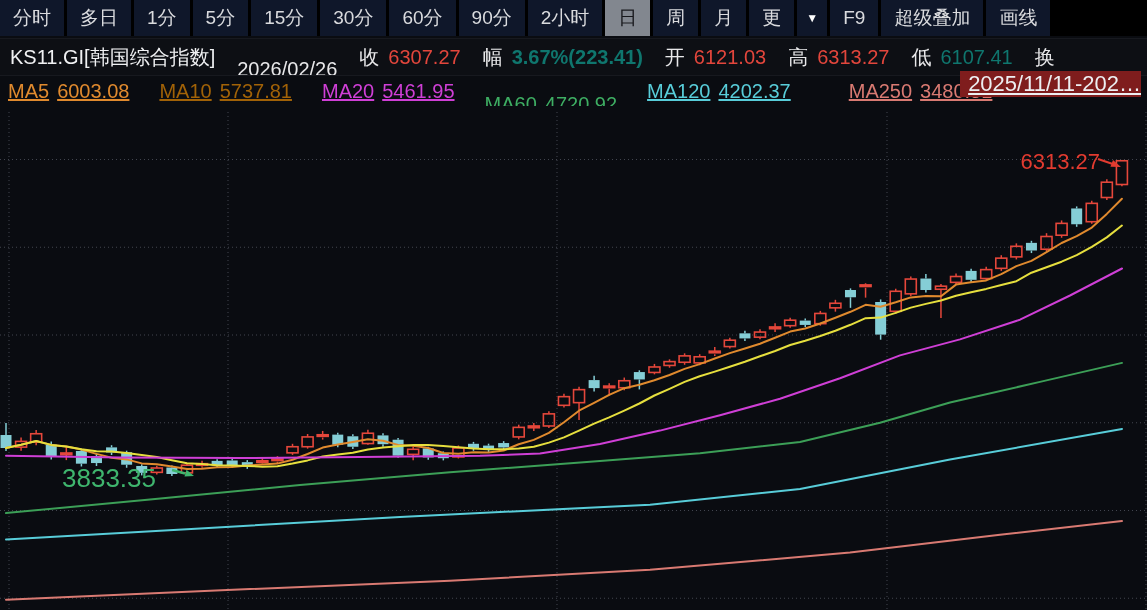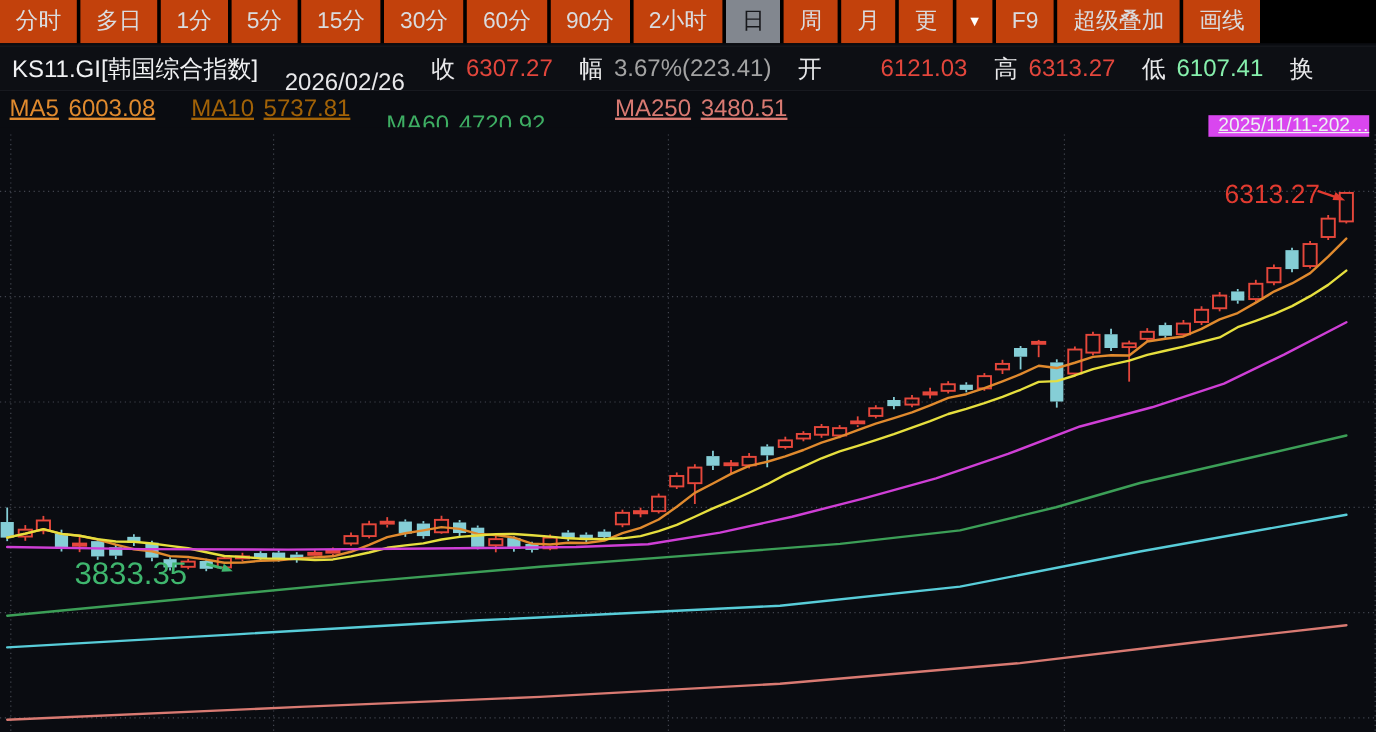--- a/index.html
+++ b/index.html
@@ -7,21 +7,21 @@
     width:1147px;height:610px;overflow:hidden;position:relative;
     background:#0a0c11;color:#e8e8ea;
     font-family:"Liberation Sans","DejaVu Sans",sans-serif;
   }
   
   .toolbar{
     position:absolute;top:0;left:0;width:1147px;height:36px;
     background:#000;display:flex;align-items:stretch;overflow:hidden;
   }
   .tab{
-    background:#c2410c;color:#dadbde;font-size:19px;line-height:36px;
+    background:#0f172a;color:#dadbde;font-size:19px;line-height:36px;
     padding:0 13px;margin-right:3px;white-space:nowrap;cursor:default;
     display:flex;align-items:center;
   }
   .tab.active{background:#82878f;color:#17181c;}
   .tab.icon-tab{padding:0 9px;font-size:12px;color:#fff;}
   
   .info-row{
     position:absolute;top:38px;left:0;width:1147px;height:36px;
     background:#0d0f14;border-top:1px solid #17191f;border-bottom:1px solid #17191f;
     display:flex;align-items:center;gap:22px;padding-left:10px;
@@ -33,22 +33,22 @@
   .symbol{color:#f0f1f3;}
   .date{color:#e8e8ea;margin-top:24px;}
   
   .ma-row{
     position:absolute;top:76px;left:0;width:1147px;height:30px;
     display:flex;align-items:center;gap:30px;padding-left:8px;
     font-size:20px;white-space:nowrap;overflow:hidden;background:#0a0c11;
   }
   .ma-item{display:flex;gap:8px;text-decoration:underline;}
   .range-link{
-    position:absolute;right:6px;top:96px;font-size:16px;color:#edeff2;
-    text-decoration:underline;white-space:nowrap;background:#d946ef;padding-left:8px;
+    position:absolute;right:6px;top:71px;font-size:22px;color:#edeff2;
+    text-decoration:underline;white-space:nowrap;background:#7f1d1d;padding-left:8px;
   }
   
   #chart-wrap{position:absolute;top:108px;left:0;width:1147px;height:502px;}
   svg text{font-family:"Liberation Sans","DejaVu Sans",sans-serif;}
 </style>
 </head>
 <body>
 
 <div class="toolbar" id="toolbar">
     <div class="tab">分时</div>
@@ -73,53 +73,61 @@
 <div class="info-row">
   <span class="symbol">KS11.GI[韩国综合指数]</span>
   <span class="date">2026/02/26</span>
   <span id="info-fields" style="display:flex;gap:22px;">
       <span class="pair">
         <span class="lbl">收</span>
         <span class="val-red" style="color: rgb(226, 70, 60);">6307.27</span>
       </span>
       <span class="pair">
         <span class="lbl">幅</span>
-        <span class="val-red" style="color: #a3a3a3;">3.67%(223.41)</span>
+        <span class="val-red" style="color: #0f766e; font-weight: bold;">3.67%(223.41)</span>
       </span>
       <span class="pair">
         <span class="lbl">开</span>
-        <span class="val-red" style="color: rgb(226, 70, 60); margin-left: 40px;">6121.03</span>
+        <span class="val-red" style="color: rgb(226, 70, 60);">6121.03</span>
       </span>
       <span class="pair">
         <span class="lbl">高</span>
         <span class="val-red" style="color: rgb(226, 70, 60);">6313.27</span>
       </span>
       <span class="pair">
         <span class="lbl">低</span>
-        <span class="val-red" style="color: #86efac;">6107.41</span>
+        <span class="val-red" style="color: #0f766e;">6107.41</span>
       </span>
       <span class="pair">
         <span class="lbl">换</span>
         <span class="val-red" style="color: rgb(226, 70, 60);"></span>
       </span>
     </span>
 </div>
 
 <div class="ma-row" id="ma-row">
     <span class="ma-item" style="color: rgb(224, 138, 46);">
       <span>MA5</span>
       <span>6003.08</span>
     </span>
     <span class="ma-item" style="color: #a16207;">
       <span>MA10</span>
       <span>5737.81</span>
     </span>
+    <span class="ma-item" style="color: rgb(207, 63, 214);">
+      <span>MA20</span>
+      <span>5461.95</span>
+    </span>
     <span class="ma-item" style="color: rgb(62, 174, 99); margin-top: 26px;">
       <span>MA60</span>
       <span>4720.92</span>
+    </span>
+    <span class="ma-item" style="color: rgb(88, 205, 217);">
+      <span>MA120</span>
+      <span>4202.37</span>
     </span>
     <span class="ma-item" style="color: rgb(217, 122, 114); margin-left: 28px;">
       <span>MA250</span>
       <span>3480.51</span>
     </span>
   </div>
 <span class="range-link">2025/11/11-202…</span>
 
 <div id="chart-wrap">
   <svg id="chart-svg" width="1147" height="502" viewBox="0 108 1147 502">

